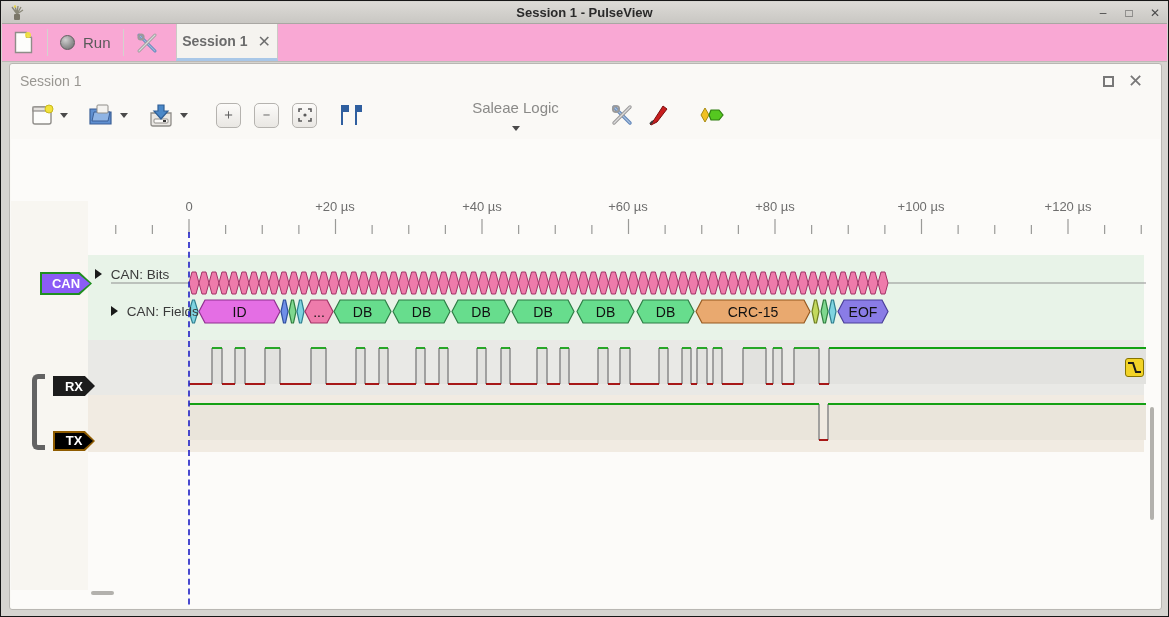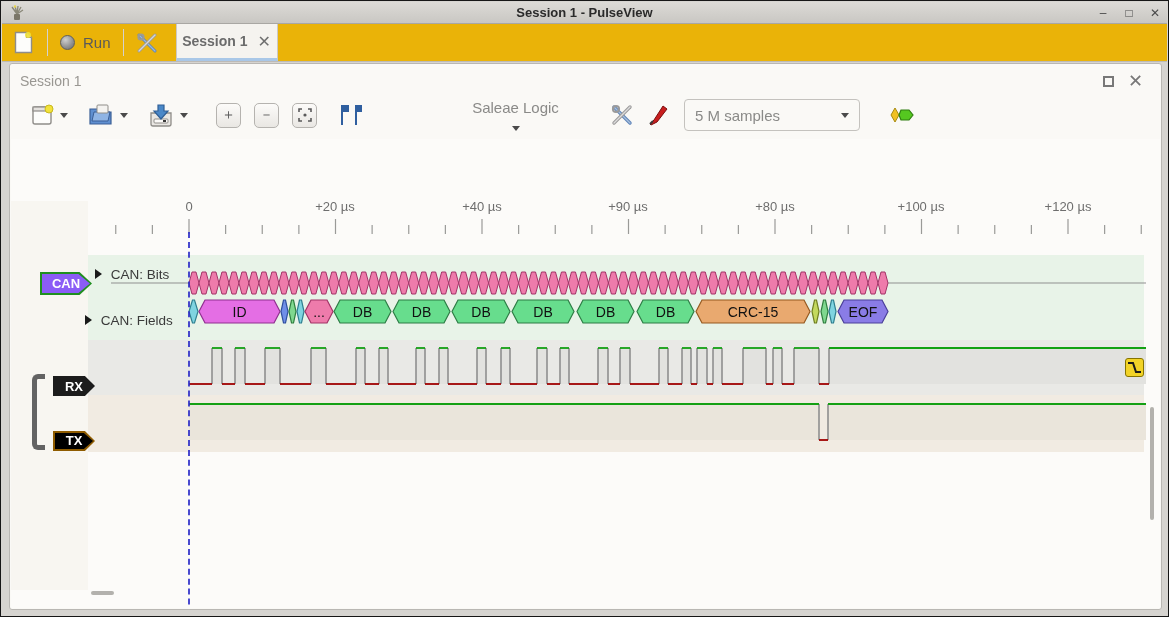--- a/index.html
+++ b/index.html
@@ -11,21 +11,21 @@
     background:linear-gradient(#dcdad6,#c9c7c3); border-bottom:1px solid #a9a7a3;
     display:flex; align-items:center; }
   #titlebar .title { position:absolute; left:0; right:0; text-align:center;
     font-size:13px; font-weight:bold; color:#2a2a2a; }
   .win-btns { position:absolute; right:6px; top:0; height:22px; display:flex; gap:14px; align-items:center; }
   .win-btn { width:12px; height:12px; color:#4a4a4a; font-size:12px; line-height:12px; text-align:center; cursor:default; }
   #app-logo { margin-left:7px; }
 
   
   #main-toolbar { position:absolute; left:1px; top:23px; right:1px; height:38px;
-    background:#eab308; border-bottom:1px solid #bcbab6; display:flex; align-items:stretch; }
+    background:#f9a8d4; border-bottom:1px solid #bcbab6; display:flex; align-items:stretch; }
   .mtb-btn { display:flex; align-items:center; gap:8px; padding:0 10px; color:#5a5a5a; font-size:15px; }
   .vsep { width:1px; background:#d4d2ce; margin:5px 2px; }
   .run-circle { width:15px; height:15px; border-radius:50%;
     background:radial-gradient(circle at 35% 30%, #cfcfcf, #8f8f8f 60%, #6a6a6a);
     border:1px solid #5f5f5f; }
   #session-tab { margin-left:8px; width:102px; background:#f5f3ef;
     border-left:1px solid #ccc9c5; border-right:1px solid #ccc9c5; border-bottom:3px solid #a9c7e7;
     display:flex; align-items:center; justify-content:center; gap:10px;
     color:#6b6b6b; font-weight:bold; font-size:14px; }
   #session-tab .tab-close { font-weight:normal; font-size:16px; color:#6f6f6f; }
@@ -206,43 +206,39 @@
           <path d="M20 4 L4 20" stroke="#dcdcdc" stroke-width="1.4" stroke-linecap="round"></path>
           <circle cx="6" cy="6" r="3" fill="none" stroke="#9a9a9a" stroke-width="2.2"></circle>
         </svg>
       </div>
       <div class="tool" style="margin-left:12px;">
         <svg width="24" height="24" viewBox="0 0 24 24">
           <path d="M4 21 L8 17 L17 3 L21 6 L11 19 L5 22 z" fill="#c81e1e" stroke="#7a0f0f" stroke-width="1"></path>
           <path d="M4 21 L7 18" stroke="#3a3a3a" stroke-width="2"></path>
         </svg>
       </div>
-      <div class="combo" style="margin-left:14px; width:176px;">
-        <span>5 M samples</span>
-        <span class="dd-arrow" style="margin:0;"></span>
-      </div>
       <div class="tool" style="margin-left:28px;">
         <svg width="30" height="20" viewBox="0 0 30 20">
           <path d="M7 3 L11 10 L7 17 L3 10 z" fill="#f0c020" stroke="#a88a10" stroke-width="1"></path>
           <path d="M13 5 h8 l4 5 -4 5 h-8 l-2 -5 z" fill="#55c820" stroke="#2f7f10" stroke-width="1.2"></path>
         </svg>
       </div>
     </div>
 
     <div id="trace">
       <div id="sidebar"></div>
       <div class="band" id="band-decoder"></div>
       <div class="band" id="band-rx"></div>
       <div class="band" id="band-tx"></div>
 
       <div id="ruler-labels">
           <div class="ruler-label" style="left: 178px;">0</div>
           <div class="ruler-label" style="left: 324px;">+20 µs</div>
           <div class="ruler-label" style="left: 471px;">+40 µs</div>
-          <div class="ruler-label" style="left: 617px;">+90 µs</div>
+          <div class="ruler-label" style="left: 617px;">+60 µs</div>
           <div class="ruler-label" style="left: 764px;">+80 µs</div>
           <div class="ruler-label" style="left: 910px;">+100 µs</div>
           <div class="ruler-label" style="left: 1057px;">+120 µs</div>
         </div>
 
       <svg id="trace-svg">
           <line x1="104.75" y1="86" x2="104.75" y2="95" stroke="#9a9a98" stroke-width="1.2"></line>
           <line x1="141.375" y1="86" x2="141.375" y2="95" stroke="#9a9a98" stroke-width="1.2"></line>
           <line x1="178" y1="80" x2="178" y2="95" stroke="#9a9a98" stroke-width="1.2"></line>
           <line x1="214.625" y1="86" x2="214.625" y2="95" stroke="#9a9a98" stroke-width="1.2"></line>
@@ -490,21 +486,21 @@
 
       <div id="tag-can" class="tag">
         <div class="inner">
             <span>CAN</span>
           </div>
       </div>
       <div class="trace-row-label" style="left:84px; top:128px;">
         <span class="expander"></span>
         <span>CAN: Bits</span>
       </div>
-      <div class="trace-row-label" style="left:74px; top:165px;margin-top:9px;">
+      <div class="trace-row-label" style="left:100px; top:165px;">
         <span class="expander"></span>
         <span>CAN: Fields</span>
       </div>
 
       <div id="group-bracket"></div>
       <div id="tag-rx" class="tag">
         <span>RX</span>
       </div>
       <div id="tag-tx" class="tag">
         <div class="inner">

